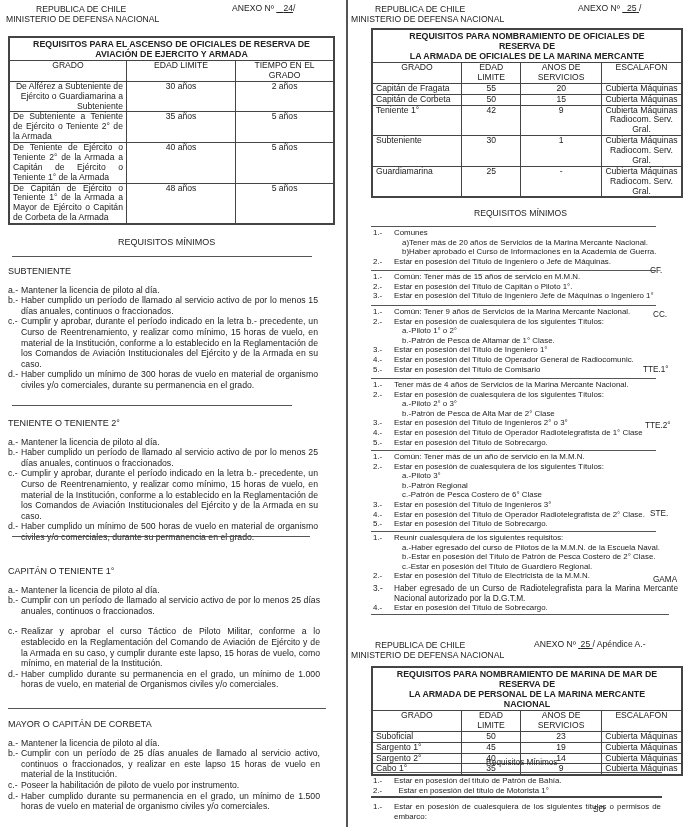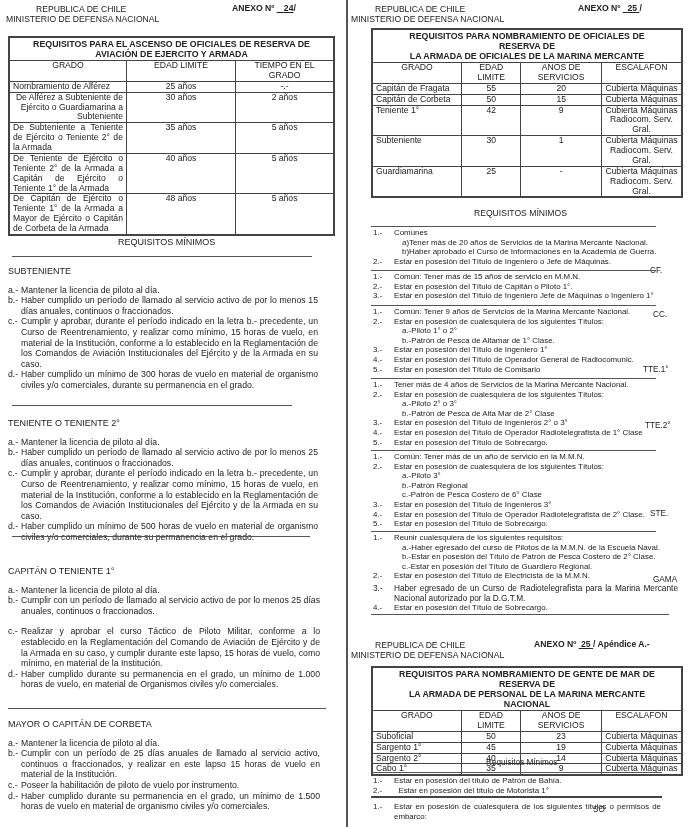--- a/index.html
+++ b/index.html
@@ -6,21 +6,21 @@
   html, body { width: 698px; height: 827px; background: #fff; overflow: hidden; }
   body { font-family: "Liberation Sans", sans-serif; color: #222; font-size: 9.5px; line-height: 1.15; position: relative; }
   .page { position: absolute; top: 0; }
   .page-left { left: 0; width: 345px; }
   .page-right { left: 345px; width: 353px; }
   .vdivider { position: absolute; left: 346px; top: 0; width: 2px; height: 827px; background: #555; }
 
   .hdr { position: absolute; font-size: 8.6px; line-height: 10px; white-space: nowrap; }
   .hdr .country { display: block; }
   .hdr .ministry { display: block; }
-  .annex { position: absolute; font-size: 8.6px; white-space: nowrap; font-weight: bold; }
+  .annex { position: absolute; font-size: 8.6px; white-space: nowrap; }
   .annex .u { text-decoration: underline; }
 
   table { border-collapse: collapse; position: absolute; font-size: 8.6px; }
   td, th { border: 1px solid #444; padding: 0 3px; vertical-align: top; font-weight: normal; }
   th.title { font-weight: bold; text-align: center; font-size: 8.8px; line-height: 10px; padding: 1px 16px; }
   th.col { text-align: center; }
   td.c { text-align: center; }
   td.j { text-align: justify; }
   table.outer { border: 2px solid #444; }
 
@@ -61,25 +61,20 @@
         <col style="width:99px">
       </colgroup>
     <tbody>
         <tr>
           <th class="title" colspan="3"><span>REQUISITOS PARA EL ASCENSO DE OFICIALES  DE RESERVA DE</span><br><span>AVIACIÓN DE EJERCITO Y ARMADA</span></th>
         </tr>
     <tr>
       <th class="col">GRADO</th>
       <th class="col">EDAD LIMITE</th>
       <th class="col">TIEMPO EN EL GRADO</th>
-    </tr>
-    <tr>
-      <td>Nombramiento de Alférez</td>
-      <td class="c">25 años</td>
-      <td class="c">-.-</td>
     </tr>
     <tr>
       <td style="text-align:right">De Alférez a Subteniente de Ejército o Guardiamarina a Subteniente</td>
       <td class="c">30 años</td>
       <td class="c">2 años</td>
     </tr>
     <tr>
       <td class="j">De Subteniente a Teniente de Ejército o Teniente 2° de la Armada</td>
       <td class="c">35 años</td>
       <td class="c">5 años</td>
@@ -278,21 +273,21 @@
 
   <table class="outer" style="left:26px; top:666px; width:312px;">
     <colgroup>
         <col style="width:90px">
         <col style="width:60px">
         <col style="width:81px">
         <col style="width:81px">
       </colgroup>
     <tbody>
         <tr>
-          <th class="title" colspan="4"><span>REQUISITOS PARA NOMBRAMIENTO  DE GENTE DE MAR DE RESERVA DE</span><br><span>LA ARMADA DE  PERSONAL  DE LA MARINA MERCANTE NACIONAL</span></th>
+          <th class="title" colspan="4"><span>REQUISITOS PARA NOMBRAMIENTO  DE MARINA DE MAR DE RESERVA DE</span><br><span>LA ARMADA DE  PERSONAL  DE LA MARINA MERCANTE NACIONAL</span></th>
         </tr>
     <tr>
       <th class="col">GRADO</th>
       <th class="col">EDAD LIMITE</th>
       <th class="col" style="line-height:9.5px">AÑOS DE SERVICIOS</th>
       <th class="col">ESCALAFÓN</th>
     </tr>
     <tr>
       <td>Suboficial</td>
       <td class="c">50</td>

